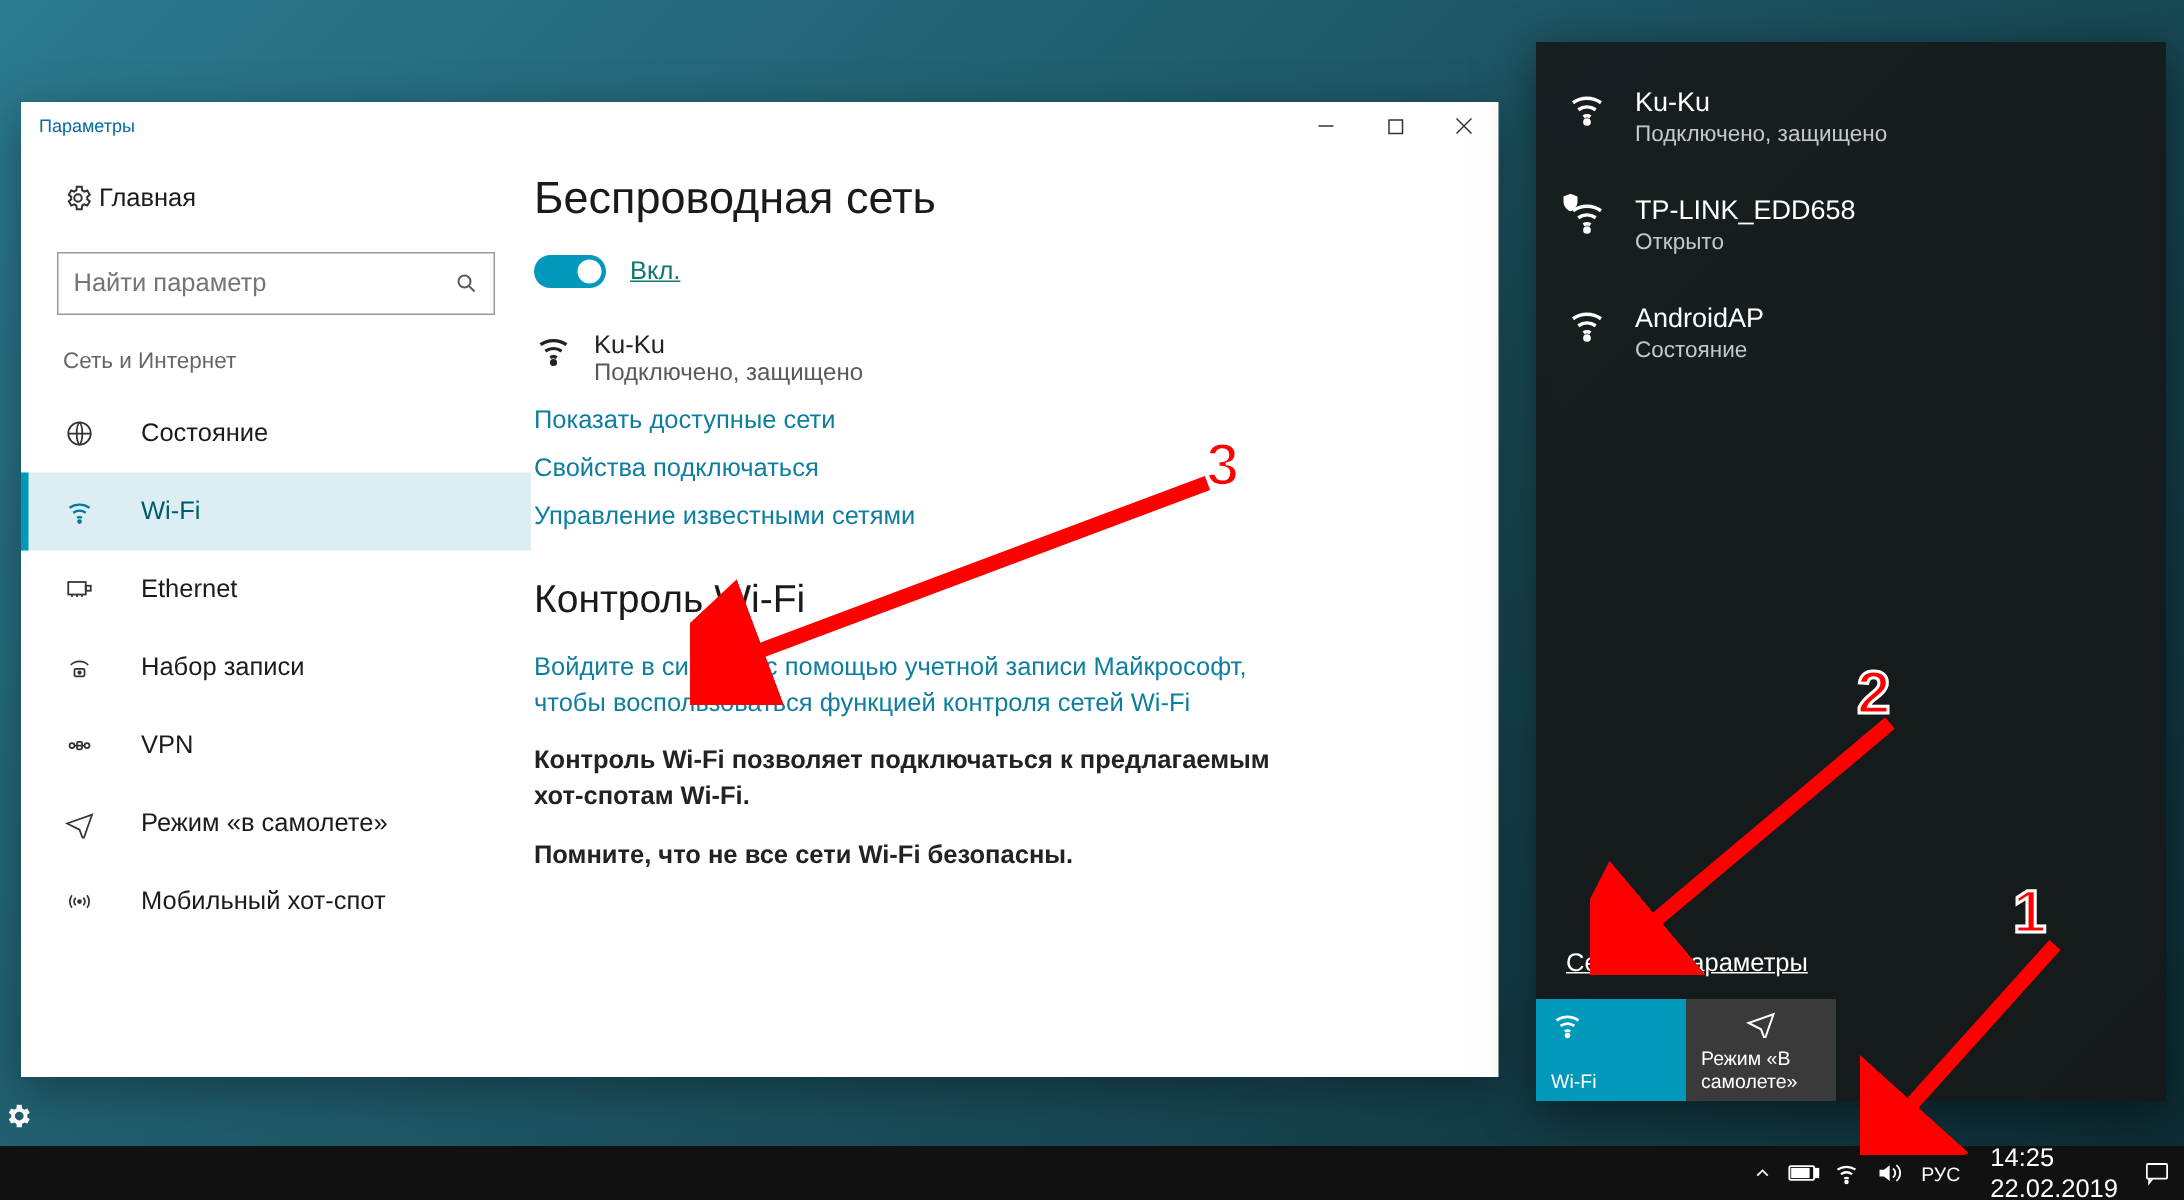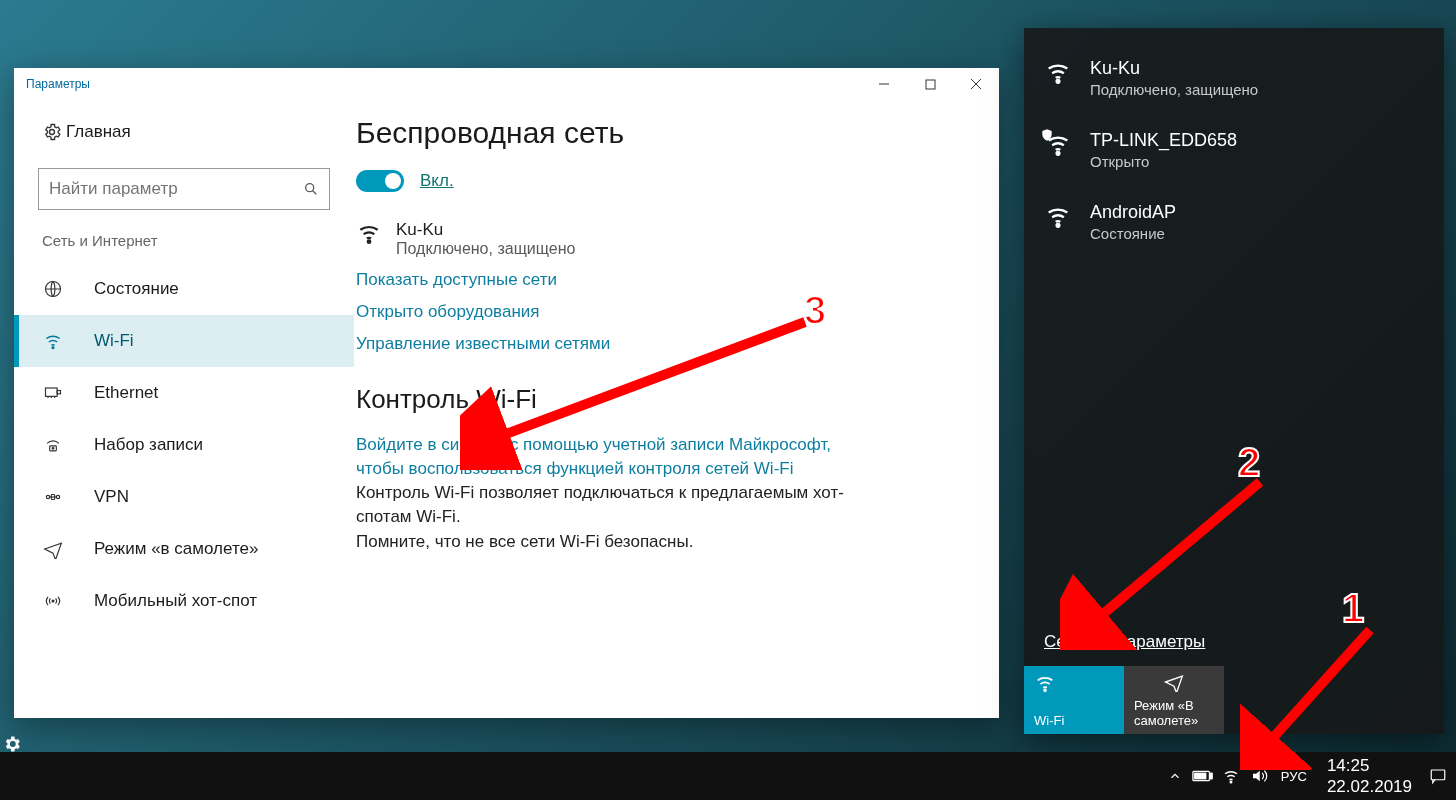--- a/index.html
+++ b/index.html
@@ -54,21 +54,21 @@
   .toggle { width:48px; height:22px; border-radius:11px; background:#0099bc; position:relative; }
   .toggle .knob { position:absolute; right:3px; top:3px; width:16px; height:16px; border-radius:50%; background:#fff; }
   .toggle-label { font-size:17px; color:#0f766e;text-decoration:underline; }
 
   .net-row { display:flex; gap:16px; align-items:flex-start; margin-bottom:6px; }
   .net-row .net-icon { width:24px; height:24px; color:#222;}
   .net-row .net-text .name { font-size:17px; color:#222; }
   .net-row .net-text .sub  { font-size:16px; color:#5a5a5a; }
 
   .link { display:block; color:#0e7ea0; font-size:17px; margin-top: 12px; cursor:pointer; }
-  .para { font-size:17px; color:#222; line-height: 1.45; max-width:500px; }
+  .para { font-size:17px; color:#222; margin-top: 14px; line-height: 1.45; max-width:500px;font-weight:bold; }
 
   
   .net-flyout {
     position: absolute;
     right: 12px; top: 28px;
     width: 420px; height: 706px;
     background: rgba(22,22,22,.86);
     color:#fff;
     box-shadow: 0 8px 30px rgba(0,0,0,.5);
     display:flex; flex-direction:column;
@@ -81,21 +81,21 @@
   .fly-spacer { flex:1; }
   .fly-link { padding: 0 20px 14px; font-size:17px; color:#fff; text-decoration: underline; cursor:pointer;margin-top:12px; }
   .fly-tiles { display:flex; gap:0; }
   .tile { width:100px; height:68px; padding:6px 10px; display:flex; flex-direction:column; justify-content:space-between; font-size:13px; color:#fff; }
   .tile.active-tile { background:#0099bc; }
   .tile.grey { background:#3a3a3a; }
   .tile .ti { height:22px; }
 
   
   .taskbar {
-    position:absolute; left:0; right:0; bottom:0; height:48px;
+    position:absolute; left:0; right:0; bottom:0; height:36px;
     background:#111; color:#fff;
     display:flex; align-items:center; justify-content:flex-end;
     padding-right: 6px; gap: 4px;
     font-size:13px;
   }
   .tray-icon { width:24px; height:24px; display:flex; align-items:center; justify-content:center; color:#fff; }
   .tray-lang { font-size:13px; padding:0 6px; }
   .tray-time { text-align:left; line-height:1.25; padding: 0 10px; font-size:17px;}
   .tray-notif { width:24px; height:24px; display:flex; align-items:center; justify-content:center;}
   .start-gear { position:absolute; left:0; bottom:44px; width:24px; height:24px; color:#fff; display:flex; align-items:center; justify-content:center;}
@@ -262,21 +262,21 @@
               <circle cx="12" cy="20" r="1.2" fill="#222"></circle>
             </svg>
         </span>
         <div class="net-text">
           <div class="name">Ku-Ku</div>
           <div class="sub">Подключено, защищено</div>
         </div>
       </div>
 
       <a class="link">Показать доступные сети</a>
-      <a class="link">Открыто оборудования</a>
+      <a class="link">Свойства подключаться</a>
       <a class="link">Управление известными сетями</a>
 
       <h2>Контроль Wi-Fi</h2>
       <a class="link" style="margin-top:0;line-height:1.4;max-width:520px;">Войдите в систему с помощью учетной записи Майкрософт, чтобы воспользоваться функцией контроля сетей Wi-Fi</a>
       <p class="para">Контроль Wi-Fi позволяет подключаться к предлагаемым хот-спотам Wi-Fi.</p>
       <p class="para">Помните, что не все сети Wi-Fi безопасны.</p>
     </div>
   </div>
 </div>
 

